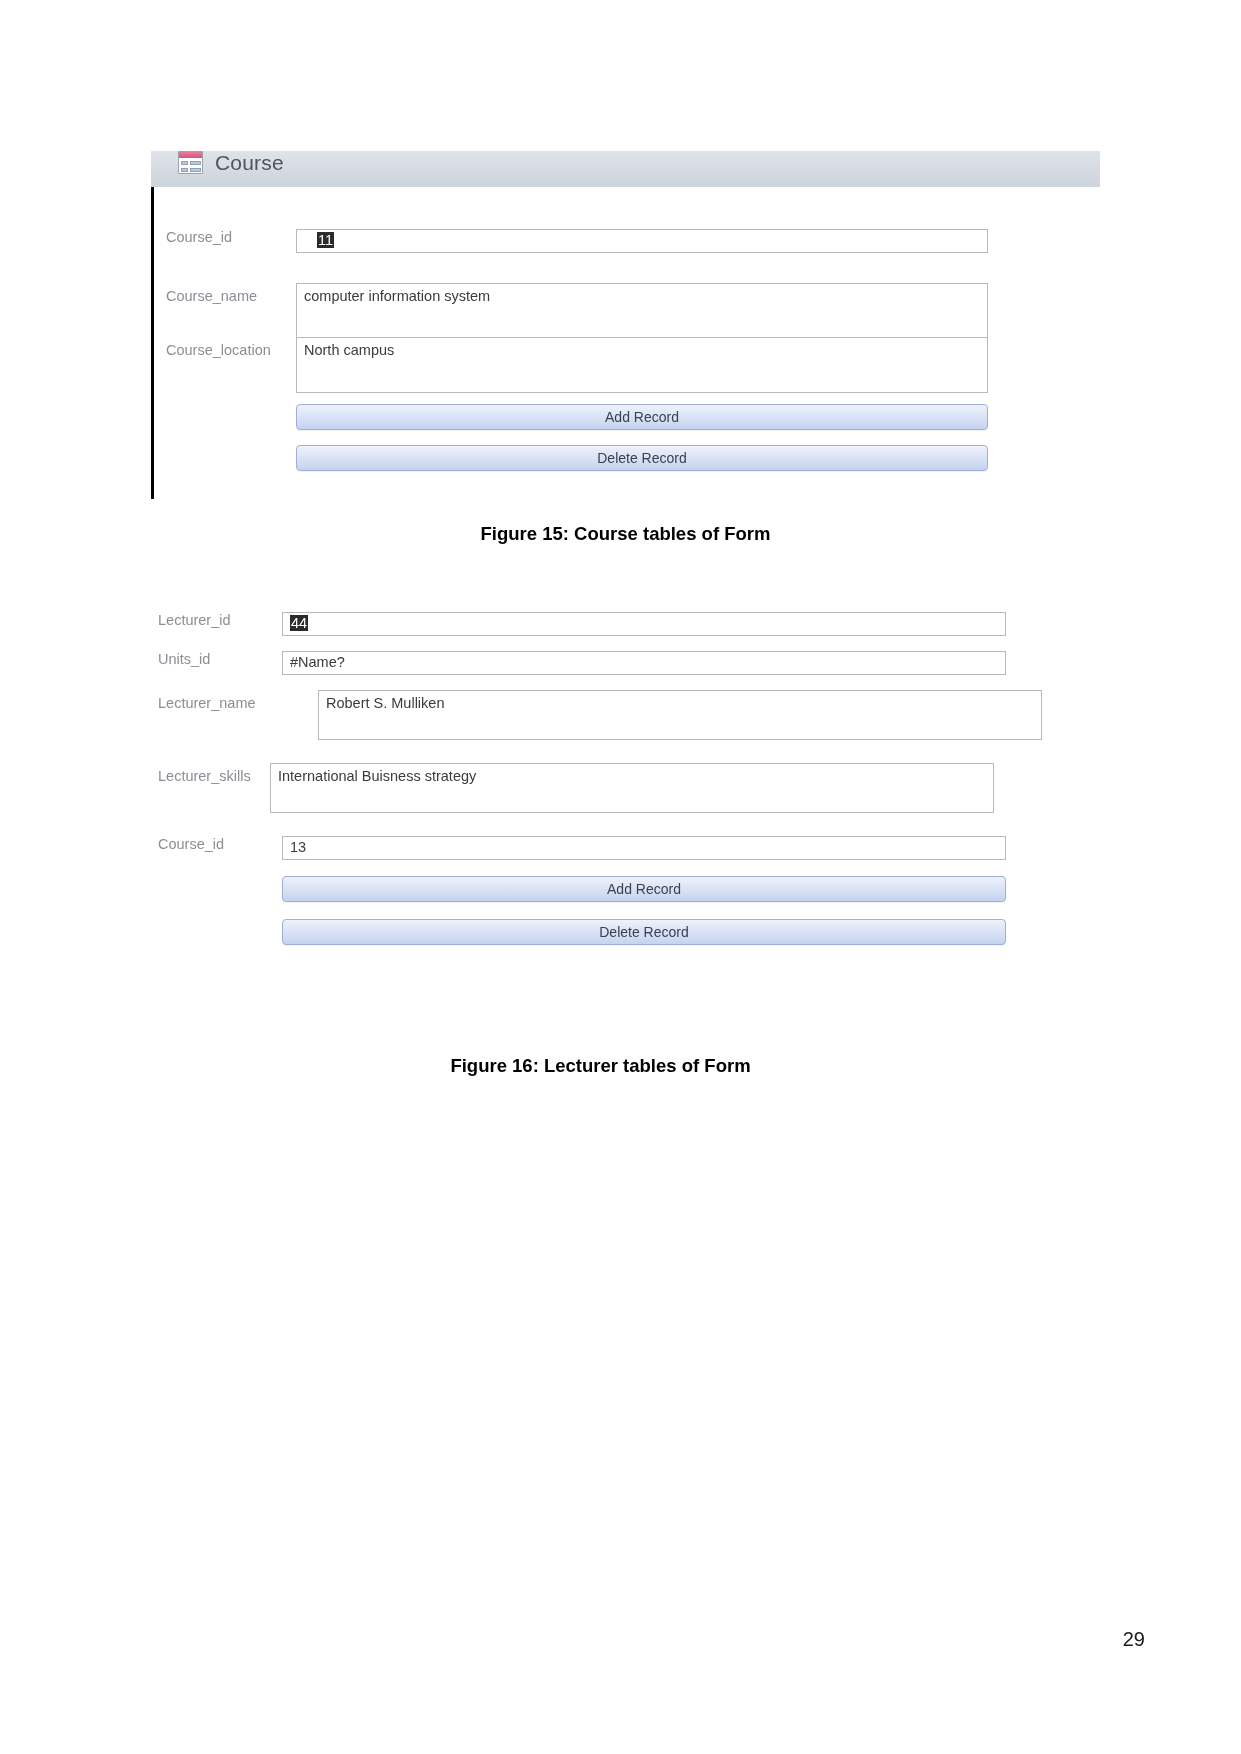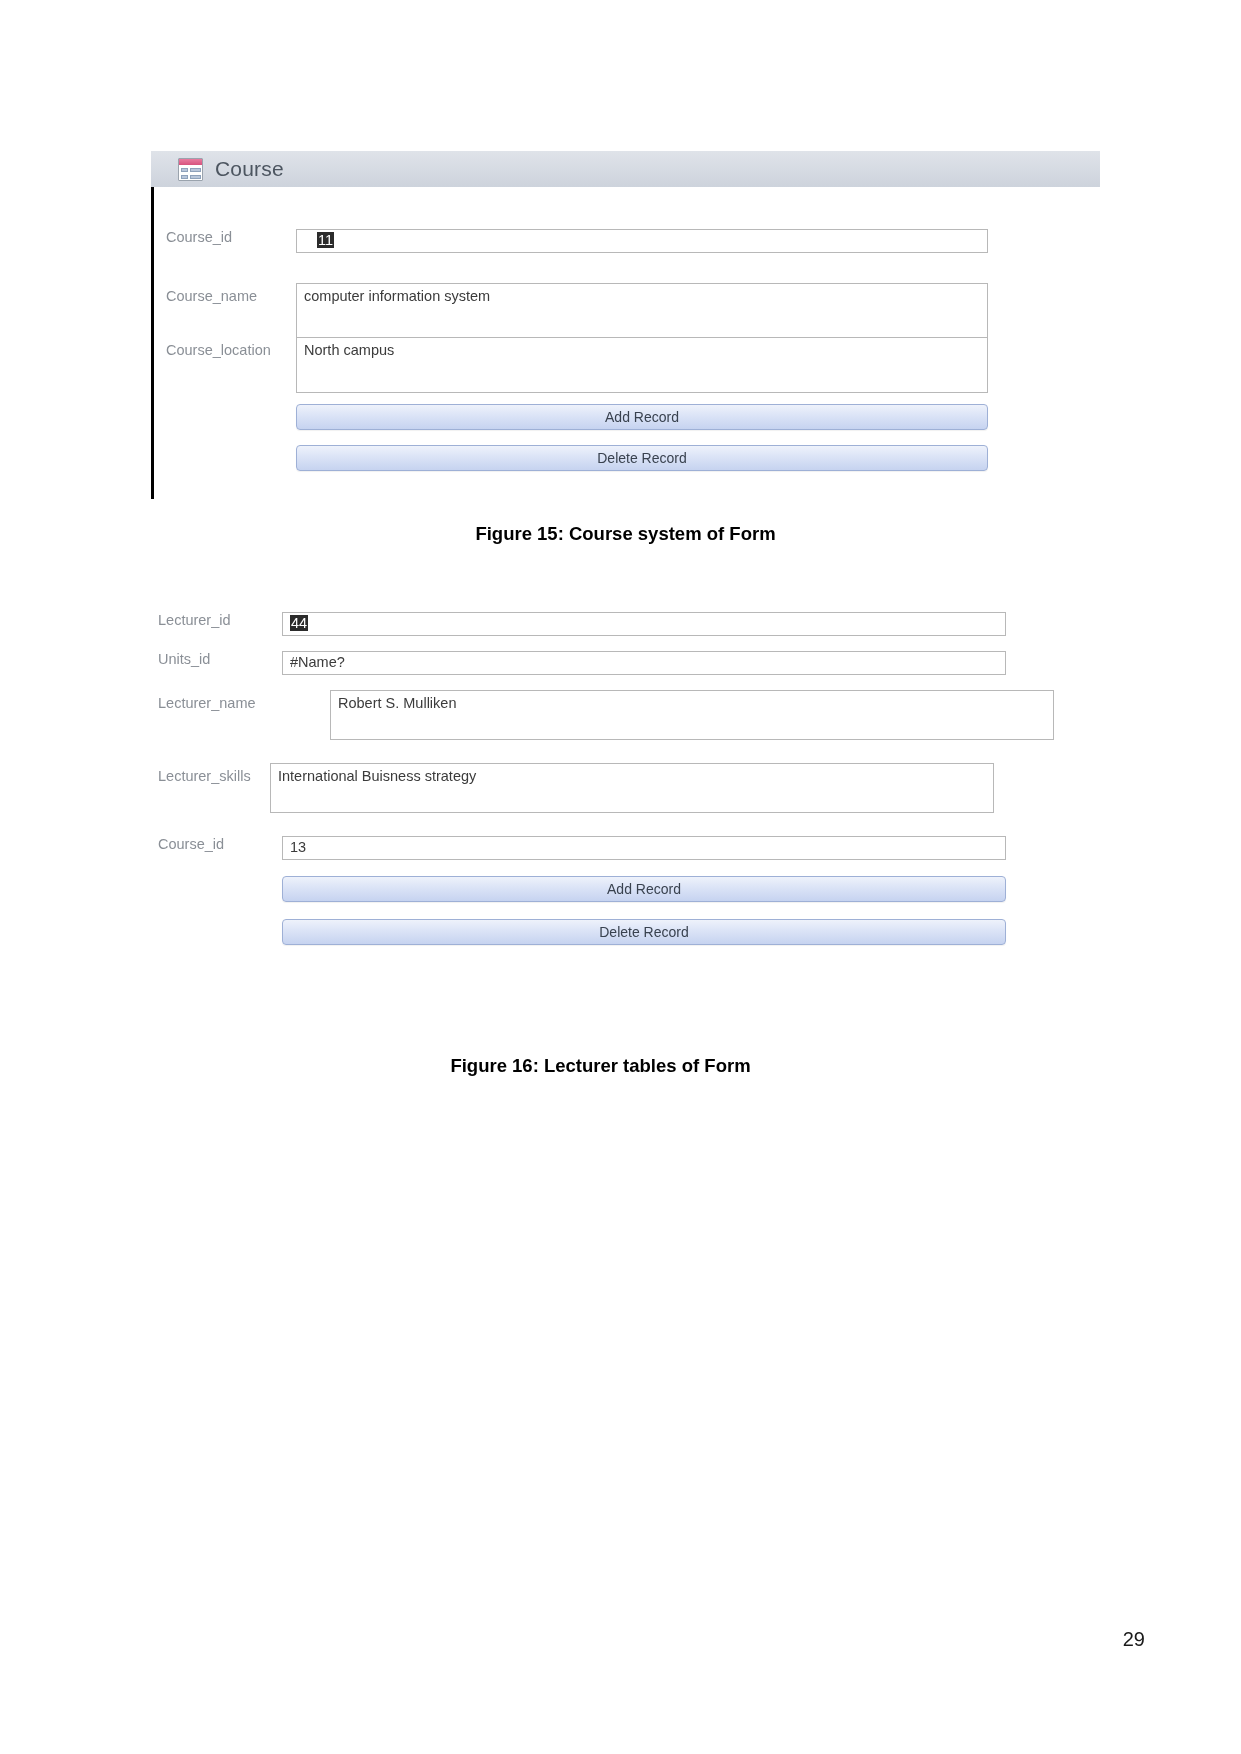--- a/index.html
+++ b/index.html
@@ -28,21 +28,20 @@
     position: absolute;
     left: 151px;
     top: 151px;
     width: 949px;
   }
 
   .access-titlebar {
     height: 36px;
     background: linear-gradient(to bottom, #dfe3e9 0%, #d6dbe3 50%, #cdd3dc 100%);
     display: flex;
-    align-items: center;
     padding-left: 27px;
     box-sizing: border-box;
   }
 
   .form-icon {
     width: 25px;
     height: 23px;
     position: relative;
     flex: 0 0 auto;
     background: #ffffff;
@@ -193,38 +192,38 @@
       <div class="field-row" style="left:12px; top:150px;">
         <span class="field-label" style="width:120px; padding-top:5px;">Course_location</span>
         <span class="field-input" style="width:692px; height:56px; margin-left:10px;">North campus</span>
       </div>
 
       <div class="rec-button" style="left:142px; top:217px; width:692px;">Add Record</div>
       <div class="rec-button" style="left:142px; top:258px; width:692px;">Delete Record</div>
 
     </div>
 
-    <div class="figure-caption" style="top:372px; left:0; width:949px;">Figure 15: Course system of Form</div>
+    <div class="figure-caption" style="top:372px; left:0; width:949px;">Figure 15: Course tables of Form</div>
   </div>
 
   <div class="lecturer-form">
 
     <div class="field-row" style="left:0px; top:0px;">
       <span class="field-label" style="width:112px;">Lecturer_id</span>
       <span class="field-input" style="width:724px; height:24px; margin-left:12px; padding-top:2px;"><span class="sel-text">44</span></span>
     </div>
 
     <div class="field-row" style="left:0px; top:39px;">
       <span class="field-label" style="width:112px;">Units_id</span>
       <span class="field-input" style="width:724px; height:24px; margin-left:12px; padding-top:2px;">#Name?</span>
     </div>
 
     <div class="field-row" style="left:0px; top:78px;gap:48px;">
       <span class="field-label" style="width:112px; padding-top:5px;">Lecturer_name</span>
-      <span class="field-input" style="width:724px; height:50px; margin-left:12px;">Robert S. Mulliken</span>
+      <span class="field-input" style="width:724px; height:50px; margin-left:0;">Robert S. Mulliken</span>
     </div>
 
     <div class="field-row" style="left:0px; top:151px;">
       <span class="field-label" style="width:112px; padding-top:5px;">Lecturer_skills</span>
       <span class="field-input" style="width:724px; height:50px; ">International Buisness strategy</span>
     </div>
 
     <div class="field-row" style="left:0px; top:224px;">
       <span class="field-label" style="width:112px;">Course_id</span>
       <span class="field-input" style="width:724px; height:24px; margin-left:12px; padding-top:2px;">13</span>

